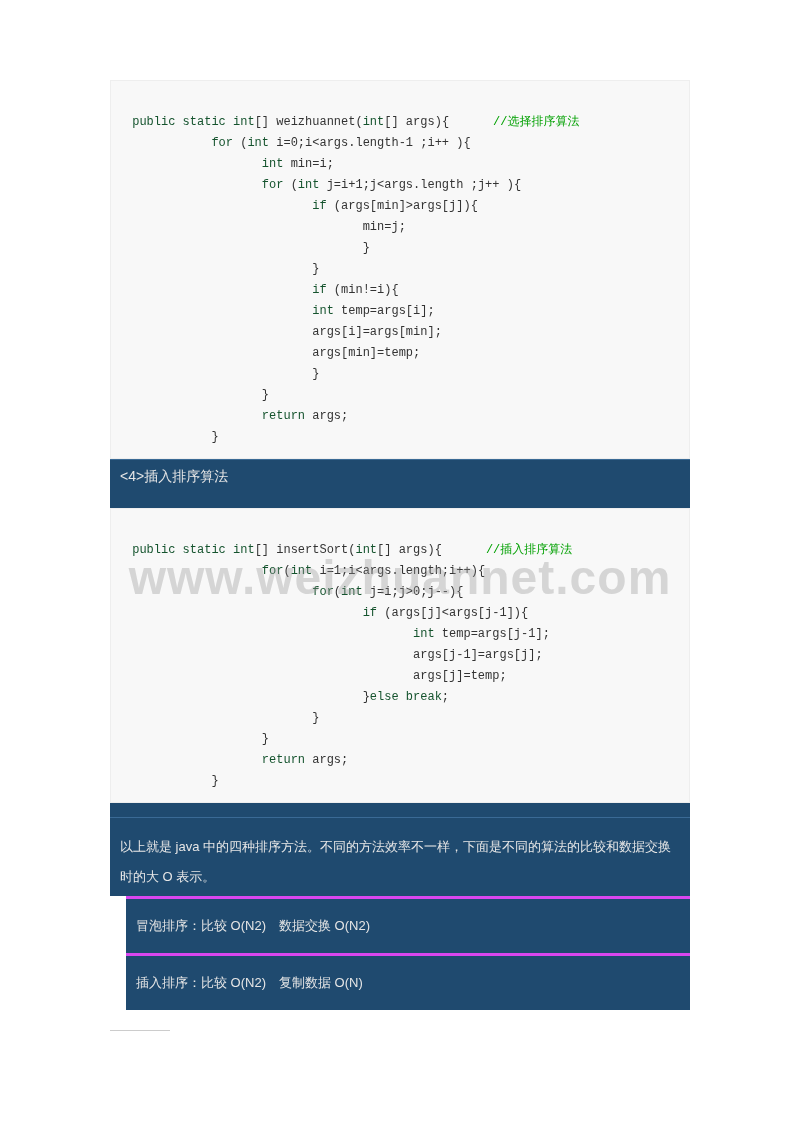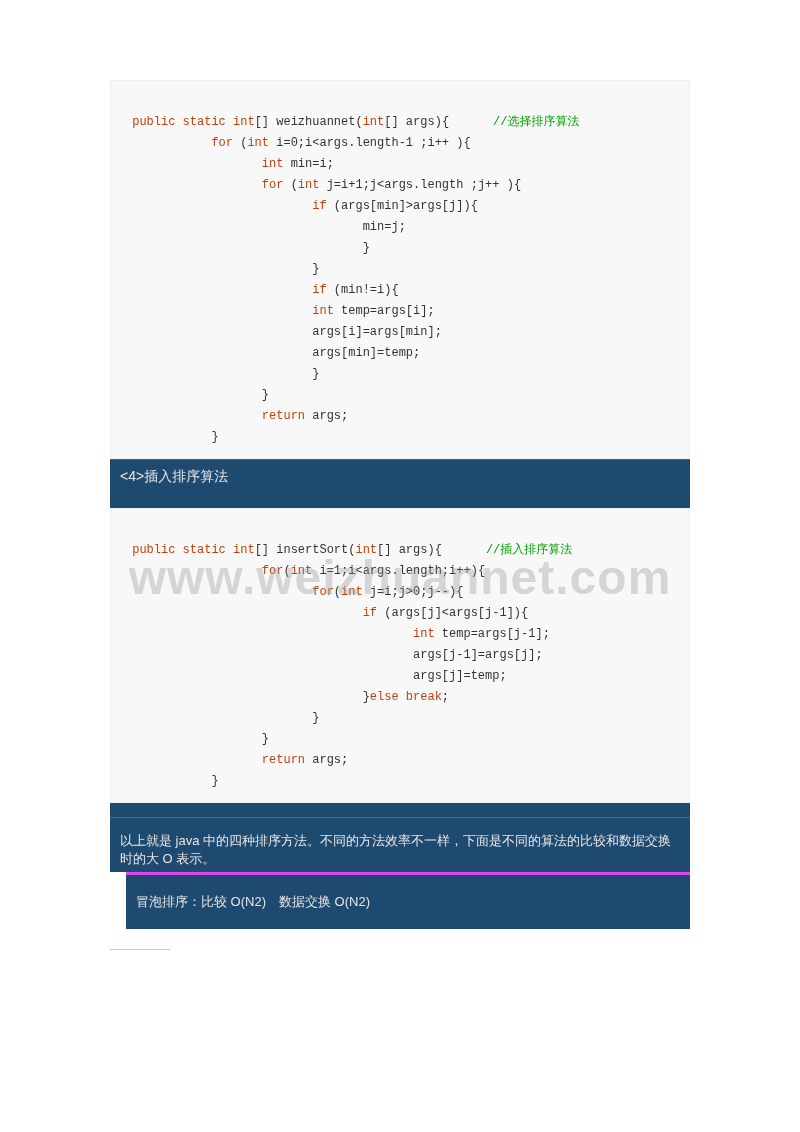--- a/index.html
+++ b/index.html
@@ -17,35 +17,35 @@
   .code-block {
     background: #f8f8f8;
     padding: 10px 14px;
     font-family: Consolas, "Courier New", monospace;
     font-size: 12px;
     line-height: 21px;
     white-space: pre;
     color: #333;
     border: 1px solid #eee;
   }
-  .kw { color: #c2410c; }
+  .kw { color: #14532d; }
   .cm { color: #00a000; margin-left: 44px; }
   .section-header {
     background: #1f4a6f;
     color: #e6e6e6;
     padding: 8px 10px;
     font-size: 14px;
     border-top: 1px solid #3a6a95;
   }
   .section-text {
     background: #1f4a6f;
     color: #e6e6e6;
     padding: 14px 10px 4px 10px;
     font-size: 13px;
-    line-height: 18px;
+    line-height: 30px;
     border-top: 1px solid #3a6a95;
   }
   .complexity-row {
     background: #1f4a6f;
     color: #e6e6e6;
     padding: 18px 10px;
     font-size: 13px;
     border-top: 3px solid #d946ef;
     margin-left: 16px;
   }
@@ -113,16 +113,17 @@
 <span>                   }</span>
 <span class="kw">                   return</span><span> args;</span>
 <span>            }</span>
 </div>
 
 <div class="spacer"></div>
 
 <div class="section-text">以上就是 java 中的四种排序方法。不同的方法效率不一样，下面是不同的算法的比较和数据交换时的大 O 表示。</div>
 
 <div class="complexity-row">冒泡排序：比较 O(N2)　数据交换 O(N2)</div>
+<div class="complexity-row">插入排序：比较 O(N2)　复制数据 O(N)</div>
 
 <div class="footer-line"></div>
 
 </div>
 
 </body></html>

